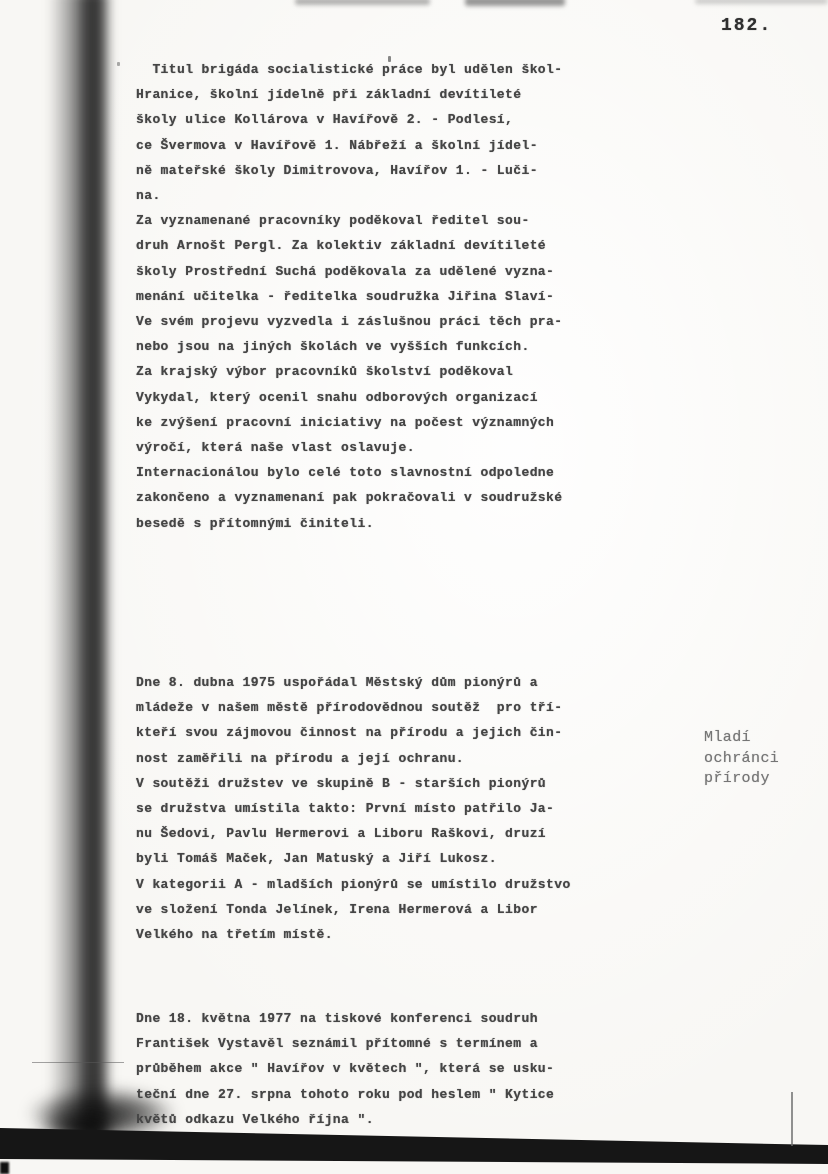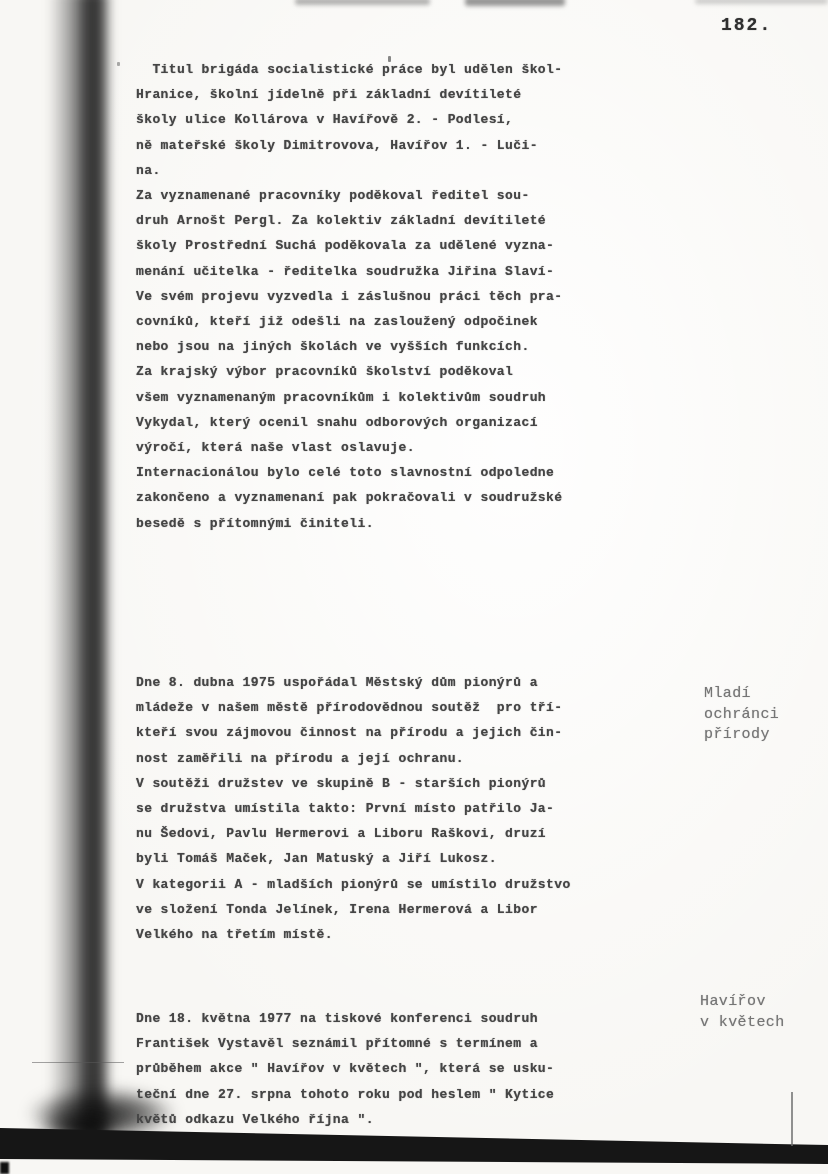--- a/index.html
+++ b/index.html
@@ -65,21 +65,21 @@
     line-height:25.2px;color:#454545;
     text-shadow:0 0 1px rgba(80,80,80,.75);
   }
   .text-block .line{white-space:pre;}
   .b1{top:57px;}
   .b2{top:670px;}
   .b3{top:1006px;}
   .margin-note{
     position:absolute;width:120px;
     font-size:15px;letter-spacing:.4px;line-height:20.5px;
-    color:#757575;text-shadow:0 0 1px rgba(130,130,130,.6);
+    color:#757575;text-shadow:0 0 1px rgba(130,130,130,.6);margin-top:44px;
   }
   .margin-note .line{white-space:pre;}
   .n1{left:704px;top:684px;}
   .n2{left:700px;top:992px;}
 </style>
 </head>
 <body>
 
 <div class="page">
 
@@ -96,32 +96,32 @@
   <div class="right-line"></div>
   <div class="speck1"></div>
   <div class="speck2"></div>
 
   <div class="page-number">182.</div>
 
   <div class="text-block b1">
       <div class="line">  Titul brigáda socialistické práce byl udělen škol-</div>
       <div class="line">Hranice, školní jídelně při základní devítileté</div>
       <div class="line">školy ulice Kollárova v Havířově 2. - Podlesí,</div>
+      <div class="line">ce Švermova v Havířově 1. Nábřeží a školní jídel-</div>
       <div class="line">ně mateřské školy Dimitrovova, Havířov 1. - Luči-</div>
       <div class="line">na.</div>
       <div class="line">Za vyznamenané pracovníky poděkoval ředitel sou-</div>
       <div class="line">druh Arnošt Pergl. Za kolektiv základní devítileté</div>
       <div class="line">školy Prostřední Suchá poděkovala za udělené vyzna-</div>
       <div class="line">menání učitelka - ředitelka soudružka Jiřina Slaví-</div>
       <div class="line">Ve svém projevu vyzvedla i záslušnou práci těch pra-</div>
-      <div class="line">covníků, kteří již odešli na zasloužený odpočinek</div>
       <div class="line">nebo jsou na jiných školách ve vyšších funkcích.</div>
       <div class="line">Za krajský výbor pracovníků školství poděkoval</div>
-      <div class="line">všem vyznamenaným pracovníkům i kolektivům soudruh</div>
       <div class="line">Vykydal, který ocenil snahu odborových organizací</div>
+      <div class="line">ke zvýšení pracovní iniciativy na počest významných</div>
       <div class="line">výročí, která naše vlast oslavuje.</div>
       <div class="line">Internacionálou bylo celé toto slavnostní odpoledne</div>
       <div class="line">zakončeno a vyznamenaní pak pokračovali v soudružské</div>
       <div class="line">besedě s přítomnými činiteli.</div>
     </div>
   <div class="text-block b2">
       <div class="line">Dne 8. dubna 1975 uspořádal Městský dům pionýrů a</div>
       <div class="line">mládeže v našem městě přírodovědnou soutěž  pro tří-</div>
       <div class="line">kteří svou zájmovou činnost na přírodu a jejich čin-</div>
       <div class="line">nost zaměřili na přírodu a její ochranu.</div>
@@ -139,18 +139,14 @@
       <div class="line">průběhem akce " Havířov v květech ", která se usku-</div>
       <div class="line">teční dne 27. srpna tohoto roku pod heslem " Kytice</div>
       <div class="line">květů odkazu Velkého října ".</div>
     </div>
 
   <div class="margin-note n1">
       <div class="line">Mladí</div>
       <div class="line">ochránci</div>
       <div class="line">přírody</div>
     </div>
-  <div class="margin-note n2">
-      <div class="line">Havířov</div>
-      <div class="line">v květech</div>
-    </div>
 
 </div>
 
 </body></html>

